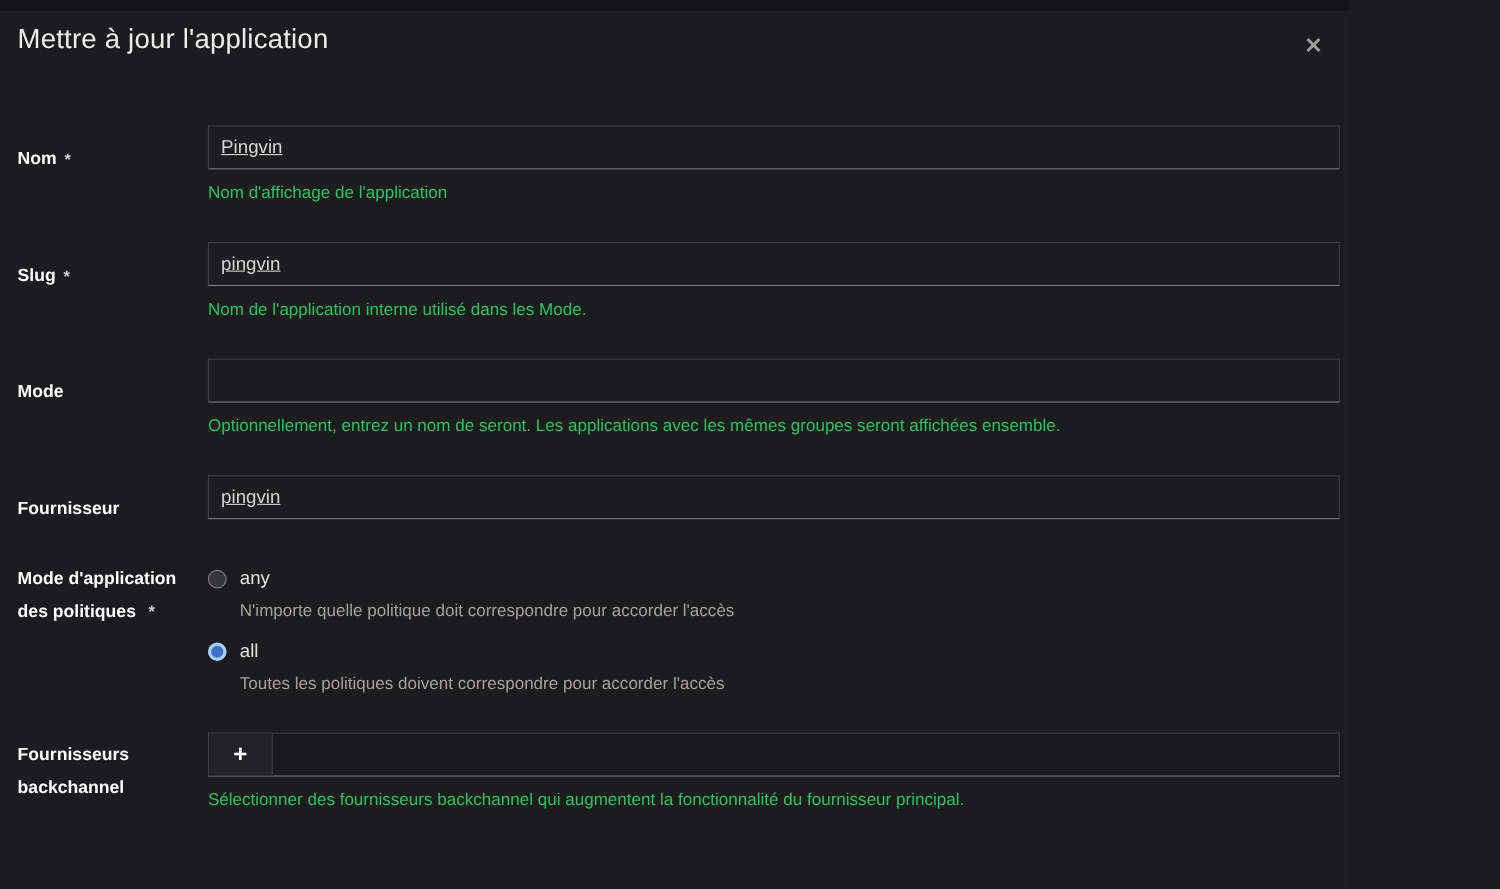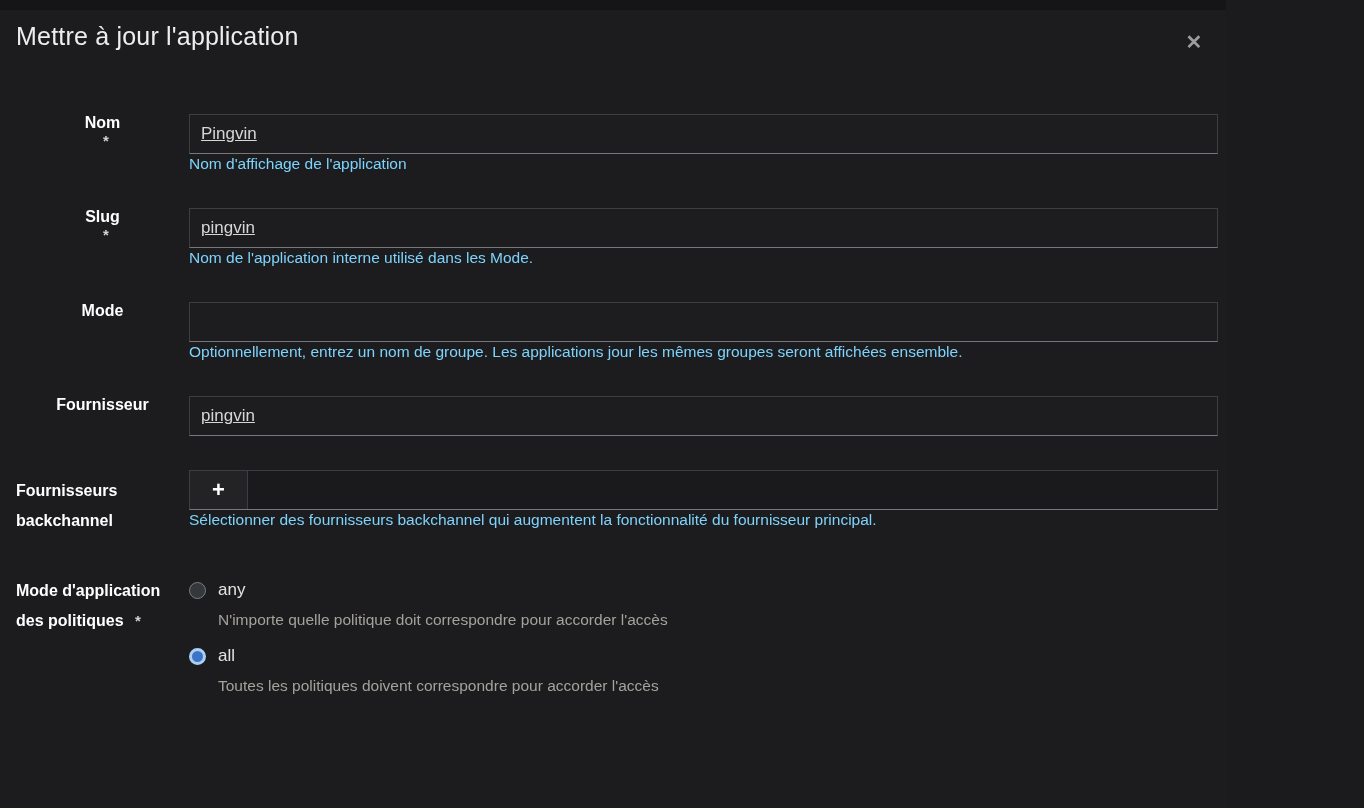--- a/index.html
+++ b/index.html
@@ -52,23 +52,22 @@
     display: grid;
     grid-template-columns: 189px 1fr;
     margin-bottom: 34px;
   }
   .label-cell {
     padding-left: 16px;
     box-sizing: border-box;
   }
   .label-cell.center {
     display: flex;
-    align-items: center;
+    align-items: flex-end;
     height: 40px;
-    flex-direction: column;
   }
   .label-cell.top {
     padding-top: 6px;
     line-height: 30px;
   }
   .field-label {
     font-size: 16px;
     font-weight: 700;
     color: #ffffff;
   }
@@ -87,23 +86,24 @@
     border: 1px solid #3c3e42;
     border-bottom-color: #75797d;
     color: #d6d6d6;
     font-family: "Liberation Sans", sans-serif;
     font-size: 17px;
     padding: 0 11px;
     outline: none;
     text-decoration: underline;
   }
   .helper {
+    margin-top: 12px;
     font-size: 15.5px;
     line-height: 20px;
-    color: #7dd3fc;
+    color: #22c55e;
   }
   
   .multiselect {
     display: flex;
     height: 40px;
     box-sizing: border-box;
     background: #1a1a1c;
     border: 1px solid #3c3e42;
     border-bottom-color: #75797d;
   }
@@ -189,68 +189,68 @@
         <div class="helper">Nom de l'application interne utilisé dans les Mode.</div>
       </div>
     </div>
 
     <div class="form-row">
       <div class="label-cell center">
         <span class="field-label">Mode</span>
       </div>
       <div>
         <input class="text-input" type="text" value="" style="">
-        <div class="helper">Optionnellement, entrez un nom de groupe. Les applications jour les mêmes groupes seront affichées ensemble.</div>
+        <div class="helper">Optionnellement, entrez un nom de seront. Les applications avec les mêmes groupes seront affichées ensemble.</div>
       </div>
     </div>
 
     <div class="form-row">
       <div class="label-cell center">
         <span class="field-label">Fournisseur</span>
       </div>
       <div>
         <input class="text-input" type="text" value="pingvin" style="">
+      </div>
+    </div>
+
+    <div class="form-row">
+      <div class="label-cell top">
+        <span class="field-label">Mode d'application des politiques</span>
+        <span class="req">*</span>
+      </div>
+      <div class="radio-group">
+
+        <div class="radio-option">
+          <div class="radio-line">
+            <span class="radio-circle"></span>
+            <span class="radio-label">any</span>
+          </div>
+          <div class="radio-helper">N'importe quelle politique doit correspondre pour accorder l'accès</div>
+        </div>
+
+        <div class="radio-option">
+          <div class="radio-line">
+            <span class="radio-circle checked"></span>
+            <span class="radio-label">all</span>
+          </div>
+          <div class="radio-helper">Toutes les politiques doivent correspondre pour accorder l'accès</div>
+        </div>
+
       </div>
     </div>
 
     <div class="form-row">
       <div class="label-cell top">
         <span class="field-label">Fournisseurs backchannel</span>
       </div>
       <div>
         <div class="multiselect">
           <button class="add-btn">
             <span>+</span>
           </button>
           <div class="multiselect-empty"></div>
         </div>
         <div class="helper">Sélectionner des fournisseurs backchannel qui augmentent la fonctionnalité du fournisseur principal.</div>
       </div>
     </div>
 
-    <div class="form-row">
-      <div class="label-cell top">
-        <span class="field-label">Mode d'application des politiques</span>
-        <span class="req">*</span>
-      </div>
-      <div class="radio-group">
-
-        <div class="radio-option">
-          <div class="radio-line">
-            <span class="radio-circle"></span>
-            <span class="radio-label">any</span>
-          </div>
-          <div class="radio-helper">N'importe quelle politique doit correspondre pour accorder l'accès</div>
-        </div>
-
-        <div class="radio-option">
-          <div class="radio-line">
-            <span class="radio-circle checked"></span>
-            <span class="radio-label">all</span>
-          </div>
-          <div class="radio-helper">Toutes les politiques doivent correspondre pour accorder l'accès</div>
-        </div>
-
-      </div>
-    </div>
-
   </div>
 </div>
 
 </body></html>

